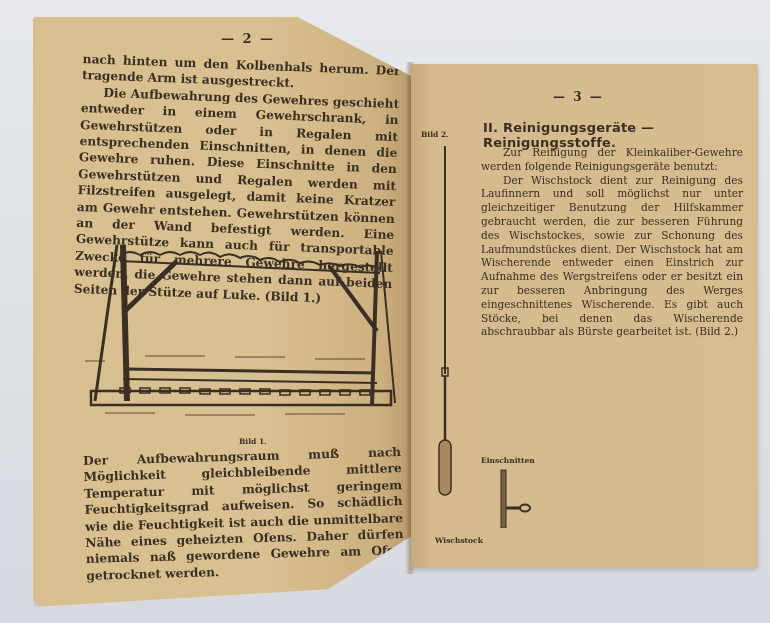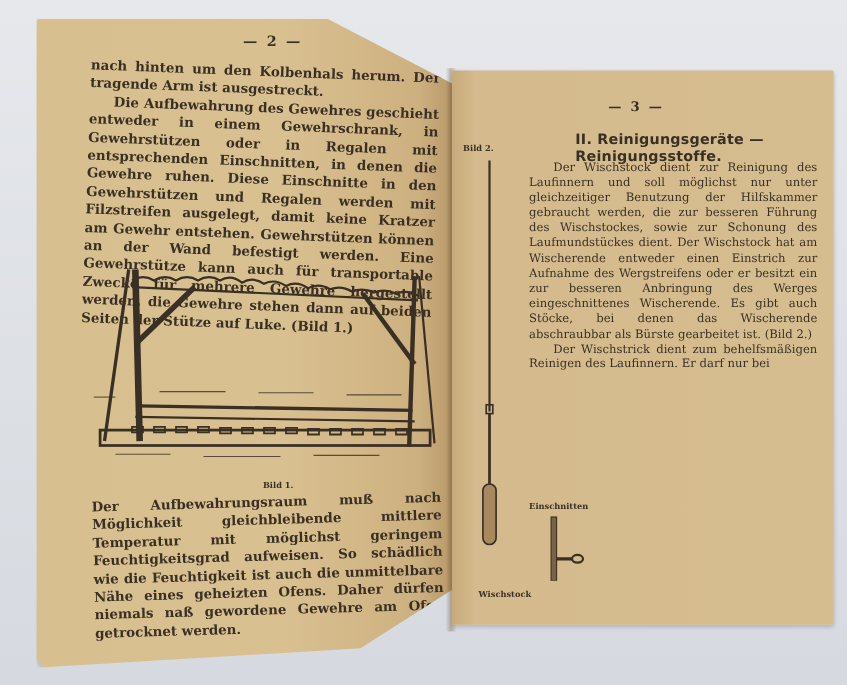--- a/index.html
+++ b/index.html
@@ -109,34 +109,34 @@
   <div class="text" style="left:50px; top:436px; width:318px; transform:rotate(-1.6deg); transform-origin:left top;">
     <p>Der Aufbewahrungsraum muß nach Möglichkeit gleichbleibende mittlere Temperatur mit möglichst geringem Feuchtigkeitsgrad aufweisen. So schädlich wie die Feuchtigkeit ist auch die unmittelbare Nähe eines geheizten Ofens. Daher dürfen niemals naß gewordene Gewehre am Ofen getrocknet werden.</p>
   </div>
 </div>
 
 <div class="gutter"></div>
 
 <div id="page-right" class="page">
   <div class="page-number" style="left:142px; top:26px; font-size:12px;">— 3 —</div>
   <div class="caption" style="left:10px; top:66px;">Bild 2.</div>
-  <div class="heading" style="left:72px; top:56px;margin-left:40px;">II. Reinigungsgeräte — Reinigungsstoffe.</div>
+  <div class="heading" style="left:72px; top:56px;">II. Reinigungsgeräte — Reinigungsstoffe.</div>
 
   <svg style="position:absolute; left:20px; top:78px;" width="30" height="380" viewBox="0 0 30 380">
     <line x1="14" y1="4" x2="14" y2="232" stroke="#3a2f24" stroke-width="2"></line>
     <rect x="11" y="226" width="6" height="8" fill="none" stroke="#3a2f24" stroke-width="1.5"></rect>
     <line x1="14" y1="234" x2="14" y2="300" stroke="#3a2f24" stroke-width="2.5"></line>
     <rect x="8" y="298" width="12" height="55" rx="6" fill="#a8895f" stroke="#3a2f24" stroke-width="1.5"></rect>
   </svg>
   <div class="caption" style="left:24px; top:456px;margin-top:16px;">Wischstock</div>
 
   <svg style="position:absolute; left:84px; top:404px;" width="50" height="60" viewBox="0 0 50 60">
     <rect x="6" y="2" width="5" height="58" fill="#7a6244" stroke="#3a2f24" stroke-width="1"></rect>
     <line x1="11" y1="40" x2="26" y2="40" stroke="#3a2f24" stroke-width="3"></line>
     <ellipse cx="30" cy="40" rx="5" ry="3.5" fill="none" stroke="#3a2f24" stroke-width="2"></ellipse>
   </svg>
   <div class="caption" style="left:70px; top:392px;">Einschnitten</div>
 
   <div class="text rightsmall" style="left:70px; top:82px; width:262px;">
+    <p class="indent">Zur Reinigung der Kleinkaliber-Gewehre werden folgende Reinigungsgeräte benutzt:</p>
     <p class="indent">Der Wischstock dient zur Reinigung des Laufinnern und soll möglichst nur unter gleichzeitiger Benutzung der Hilfskammer gebraucht werden, die zur besseren Führung des Wischstockes, sowie zur Schonung des Laufmundstückes dient. Der Wischstock hat am Wischerende entweder einen Einstrich zur Aufnahme des Wergstreifens oder er besitzt ein zur besseren Anbringung des Werges eingeschnittenes Wischerende. Es gibt auch Stöcke, bei denen das Wischerende abschraubbar als Bürste gearbeitet ist. (Bild 2.)</p>
-    <p class="indent">Der Wischstrick dient zum behelfsmäßigen Reinigen des Laufinnern. Er darf nur bei</p>
   </div>
 </div>
 
 </body></html>

